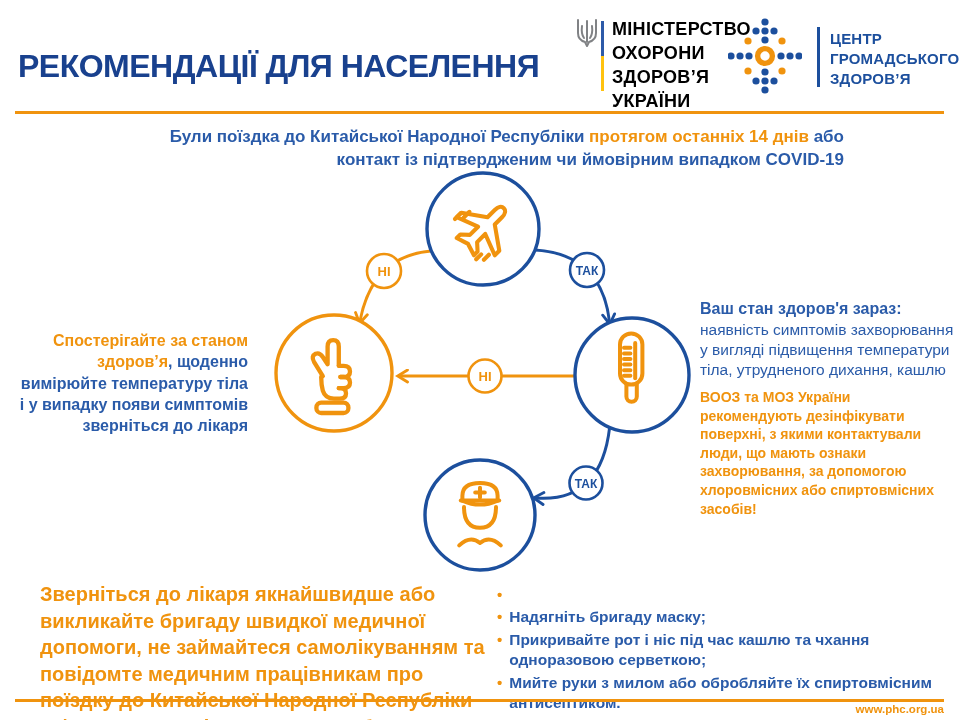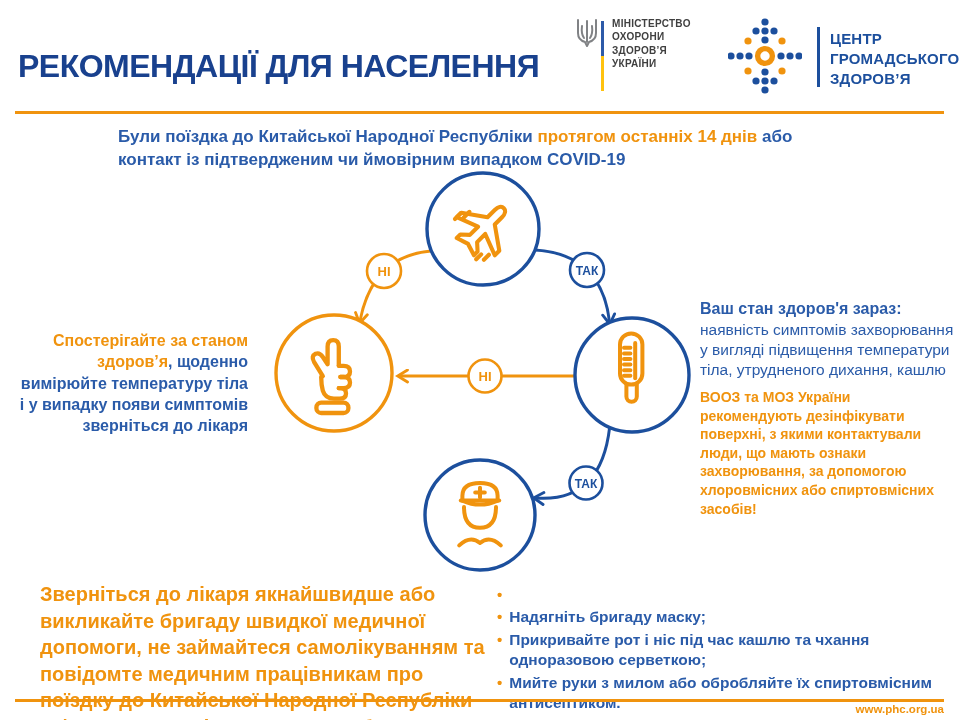--- a/index.html
+++ b/index.html
@@ -6,30 +6,30 @@
   .canvas{
     position:relative;width:960px;height:720px;background:#ffffff;
     font-family:"Liberation Sans","DejaVu Sans",sans-serif;overflow:hidden;
     margin:0 auto;
   }
   .abs{position:absolute;}
   
   .title{left:18px;top:8px;font-size:32px;font-weight:800;color:#19418E;letter-spacing:-0.5px;margin-top:40px;}
   .subtitle{left:18px;top:50px;font-size:19px;font-weight:600;color:#2A5BA9;line-height:1.25;white-space:pre-line;}
   
-  .moh-text{left:612px;top:17px;font-size:10px;font-weight:600;color:#404040;line-height:1.34;white-space:pre-line;letter-spacing:0.3px;}
+  .moh-text{left:612px;top:17px;font-size:18px;font-weight:600;color:#000000;line-height:1.34;white-space:pre-line;letter-spacing:0.3px;}
   .flagbar{left:601px;top:21px;width:3px;height:70px;background:linear-gradient(#2D5AA8 50%,#FFC20E 50%);}
   
   .phc-bar{left:817px;top:27px;width:3px;height:60px;background:#1C4F9D;}
   .phc-text{left:830px;top:29px;font-size:15px;font-weight:800;color:#1C4F9D;line-height:1.32;white-space:pre-line;letter-spacing:0.2px;}
   
   .rule-top{left:15px;top:111px;width:929px;height:3px;background:#F0930E;}
   .rule-bot{left:15px;top:699px;width:929px;height:2.5px;background:#F0930E;}
   
-  .banner{left:118px;top:126px;width:726px;text-align:left;font-size:17px;font-weight:600;color:#2A5BA9;line-height:1.35;}
+  .banner{left:118px;top:126px;width:726px;text-align:right;font-size:17px;font-weight:600;color:#2A5BA9;line-height:1.35;}
   .banner .hl{color:#F0930E;font-weight:700;}
   
   .left-note{left:12px;top:330px;width:236px;text-align:right;font-size:16px;font-weight:600;color:#2A5BA9;line-height:1.33;}
   .left-note .hl{color:#F0930E;font-weight:700;}
   .right-note{left:700px;top:278px;width:254px;font-size:15.5px;color:#2A5BA9;line-height:1.3;}
   .right-note .rn-title{font-weight:700;font-size:16px;margin-top:21px;}
   .right-note .rn-body{font-weight:500;}
   .warning{left:700px;top:388px;width:254px;font-size:14px;font-weight:700;color:#F0930E;line-height:1.33;}
   
   .bottom-left{left:40px;top:581px;width:450px;text-align:left;font-size:20px;font-weight:700;color:#F0930E;line-height:1.33;}

